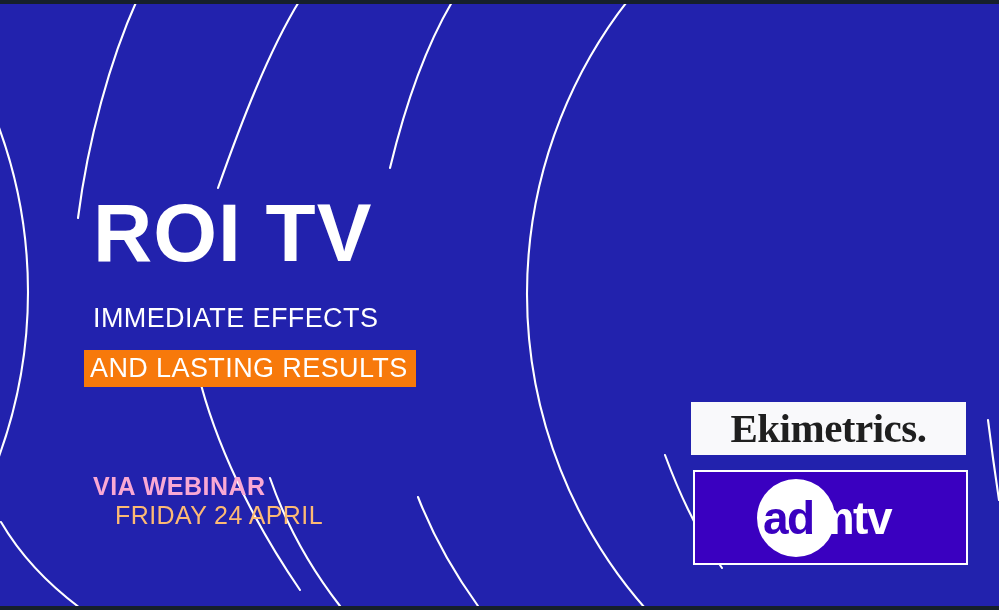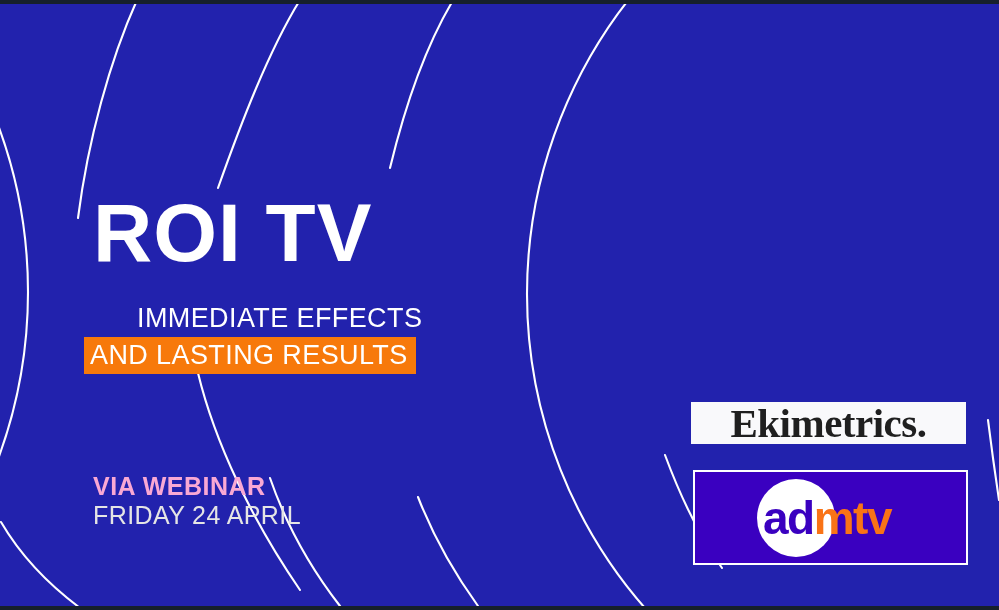--- a/index.html
+++ b/index.html
@@ -57,28 +57,27 @@
     left: 93px;
     top: 303px;
   }
   .sub-line1 {
     color: #ffffff;
     font-size: 27px;
     font-weight: 400;
     letter-spacing: 0.4px;
     line-height: 31px;
     white-space: nowrap;
-    margin-left: 44px;
   }
   .sub-line2-wrap {
     display: inline-block;
     background: #f7790b;
     padding: 4px 8px 5px 6px;
     margin-left: -9px;
-    margin-top: 3px;
+    margin-top: 16px;
   }
   .sub-line2 {
     color: #ffffff;
     font-size: 27px;
     font-weight: 400;
     letter-spacing: 0.4px;
     line-height: 28px;
     white-space: nowrap;
   }
 
@@ -89,35 +88,36 @@
   }
   .det-head {
     color: #f9a8d4;
     font-size: 25px;
     font-weight: 700;
     letter-spacing: 0.5px;
     line-height: 29px;
     white-space: nowrap;
   }
   .det-line {
-    color: #e5e5e5;
+    color: #fdba74;
     font-size: 25px;
     font-weight: 400;
     letter-spacing: 0.4px;
     line-height: 29px;
     white-space: nowrap;
+    margin-left: 22px;
   }
 
   
   .eki-box {
     position: absolute;
     left: 691px;
     top: 402px;
     width: 275px;
-    height: 42px;
+    height: 53px;
     background: #f9f9fb;
     display: flex;
     align-items: center;
     justify-content: center;
     overflow: hidden;
   }
   .eki-text {
     color: #1f1f1f;
     font-family: "Liberation Serif", serif;
     font-size: 41px;
@@ -158,21 +158,21 @@
     left: 68px;
     top: 50%;
     transform: translateY(-50%);
     font-size: 46px;
     font-weight: 700;
     letter-spacing: -1.5px;
     line-height: 1;
     white-space: nowrap;
   }
   .admtv-word .seg-ad  { color: #3a00c0; }
-  .admtv-word .seg-mtv { color: #f97316; }
+  .admtv-word .seg-mtv { color: #ffffff; }
 </style>
 </head>
 <body>
 
 <div id="slide">
 
   <svg id="arcs" viewBox="0 0 999 610" width="999" height="610" aria-hidden="true">
     <g fill="none" stroke="#ffffff" stroke-width="2.1" stroke-linecap="round">
 
       <circle cx="1004" cy="294" r="477"></circle>

